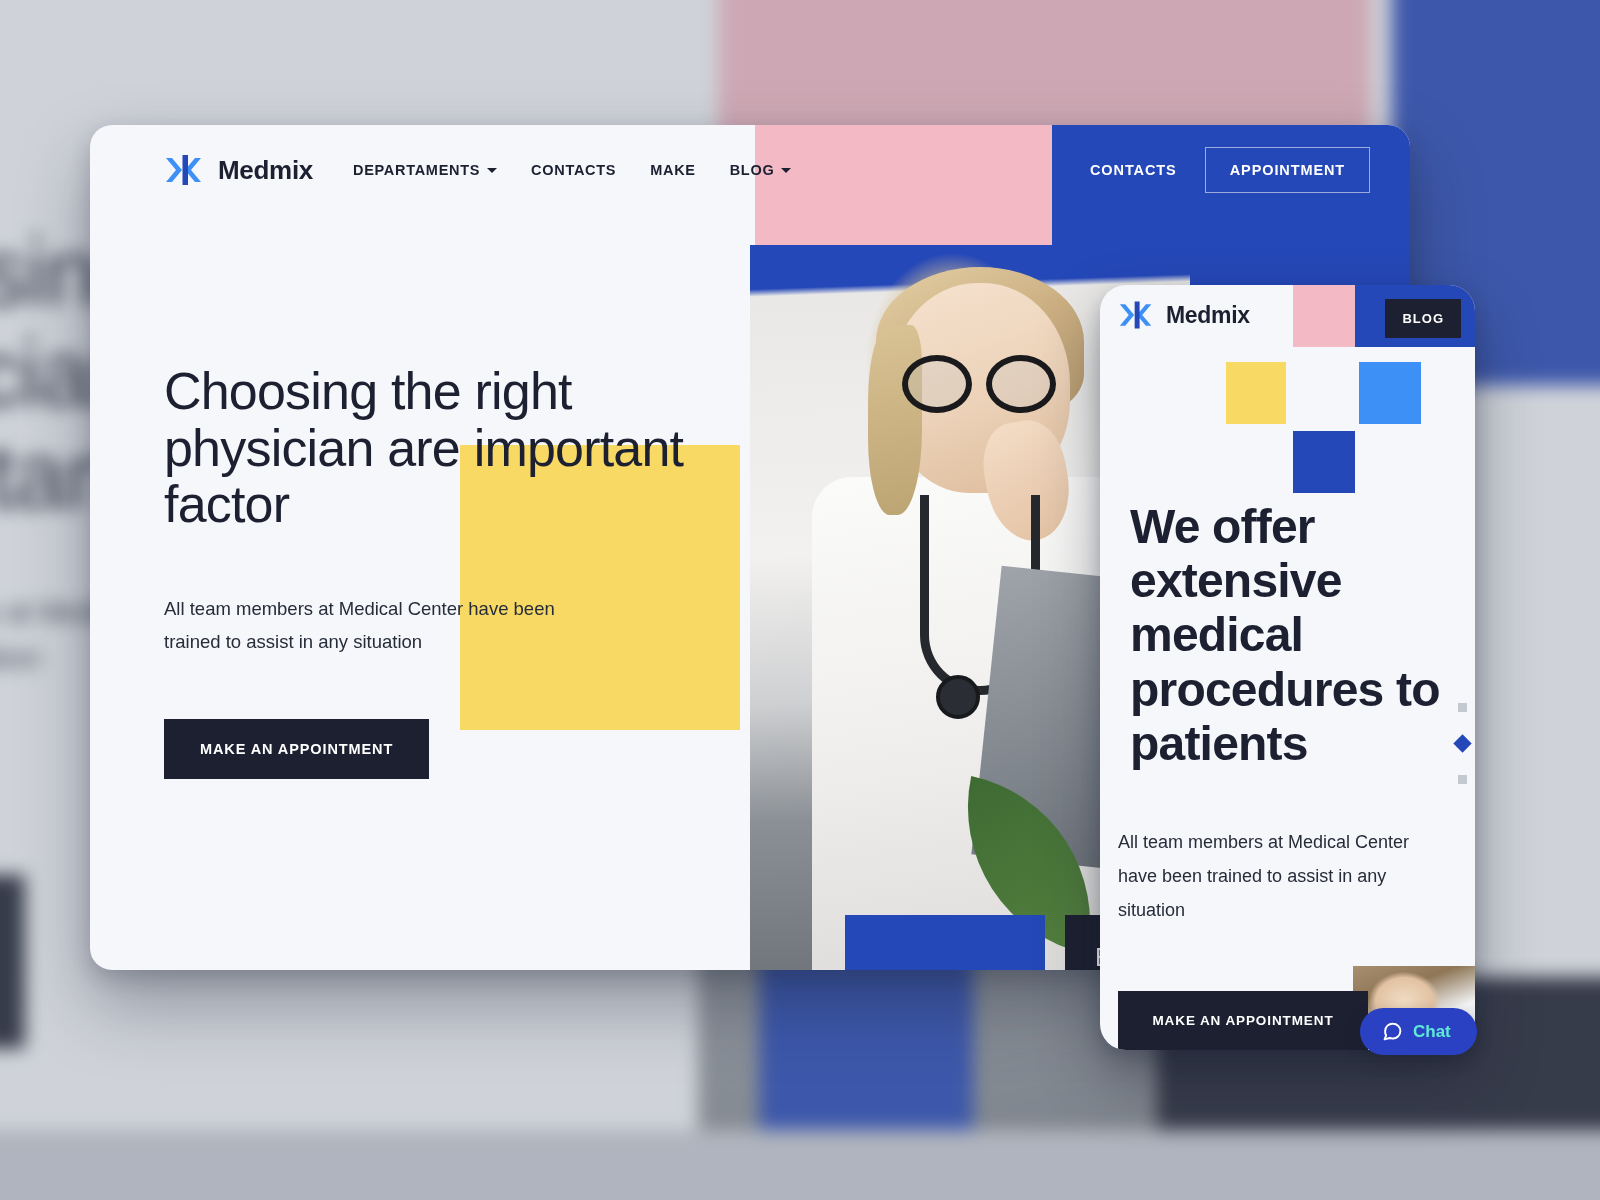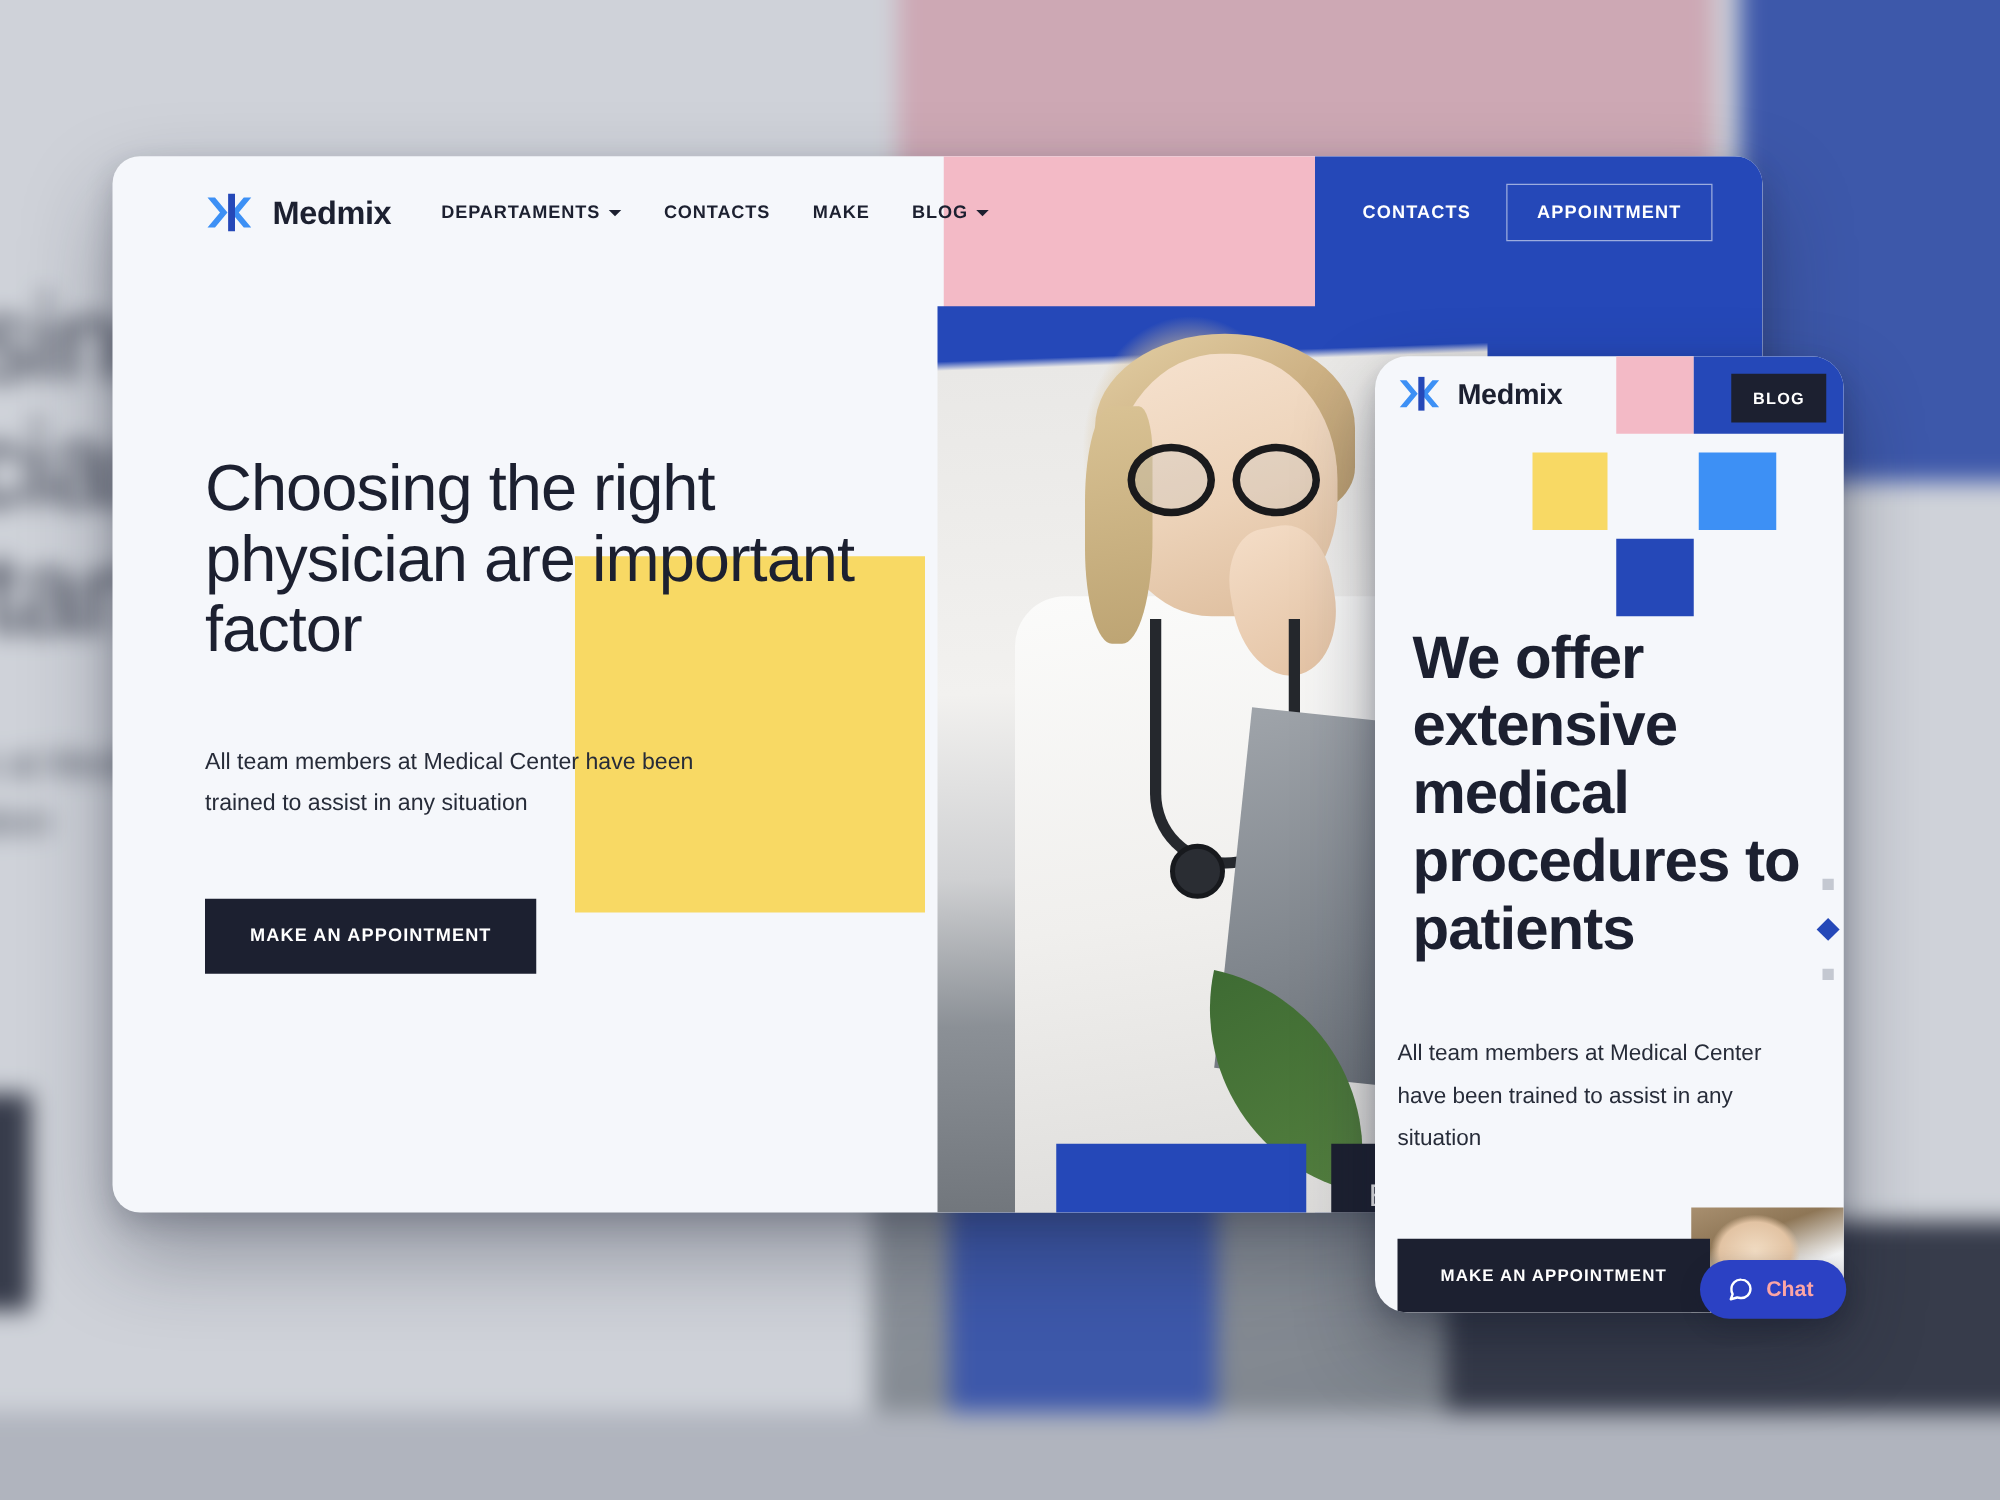--- a/index.html
+++ b/index.html
@@ -224,21 +224,21 @@
 
   
   #chat {
     position:absolute; left:1360px; top:1008px;
     display:flex; align-items:center; gap:10px;
     background:#2b41c4; border-radius:40px;
     padding:13px 26px 13px 22px;
     z-index:40;
     box-shadow:0 6px 16px rgba(24,30,48,0.28);
   }
-  #chat .chat-label { color:#fca5a5; font-size:17px; font-weight:700; }
+  #chat .chat-label { color:#5eead4; font-size:17px; font-weight:700; }
   .chat-bubble-icon { width:21px; height:21px; }
 
   
   .lg-light { fill:#3d90f5; }
   .lg-dark  { fill:#2548b8; }
 </style>
 </head>
 <body>
 
 <div id="bg">

